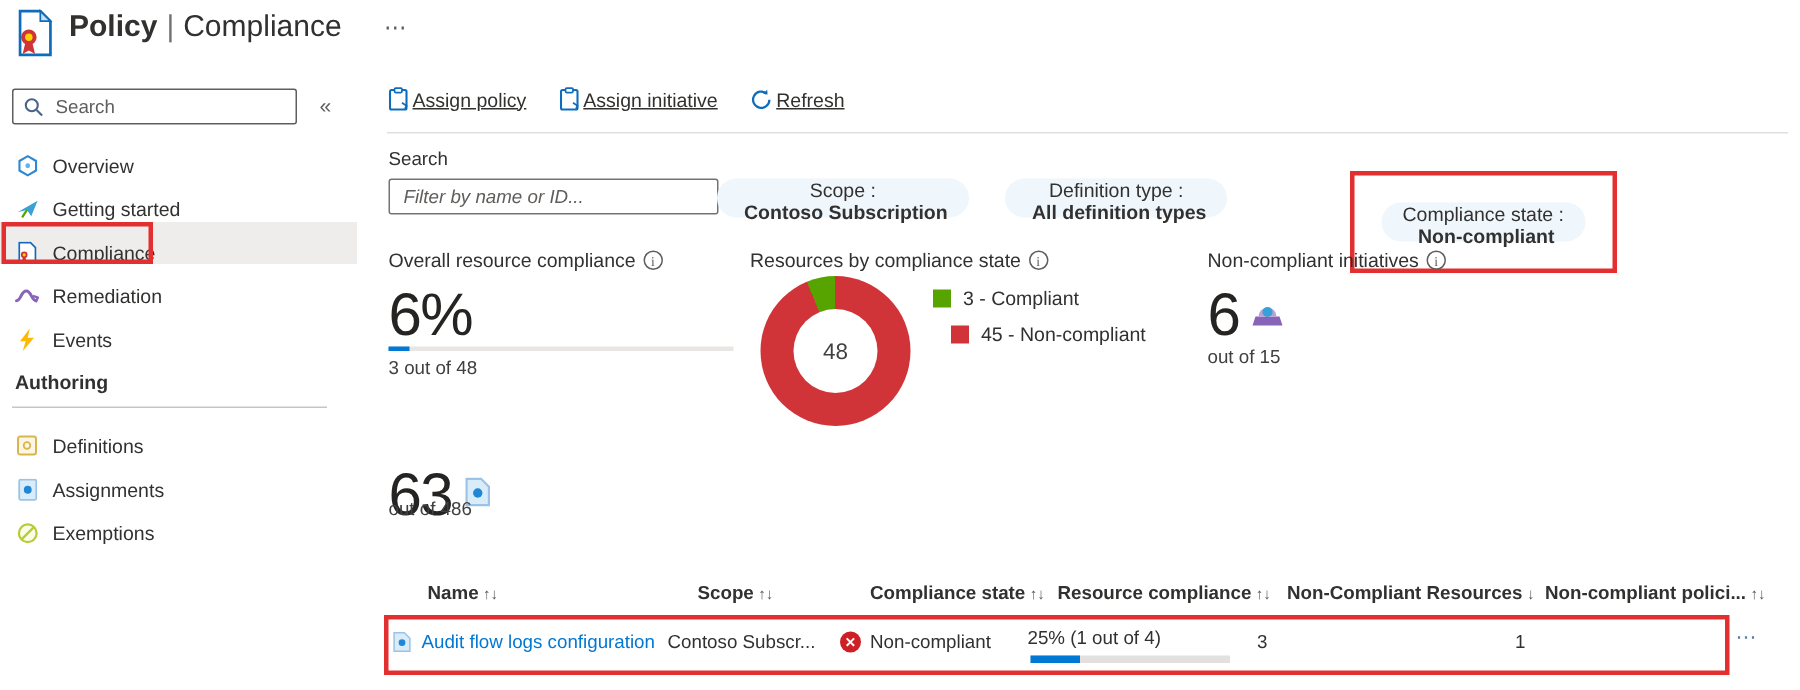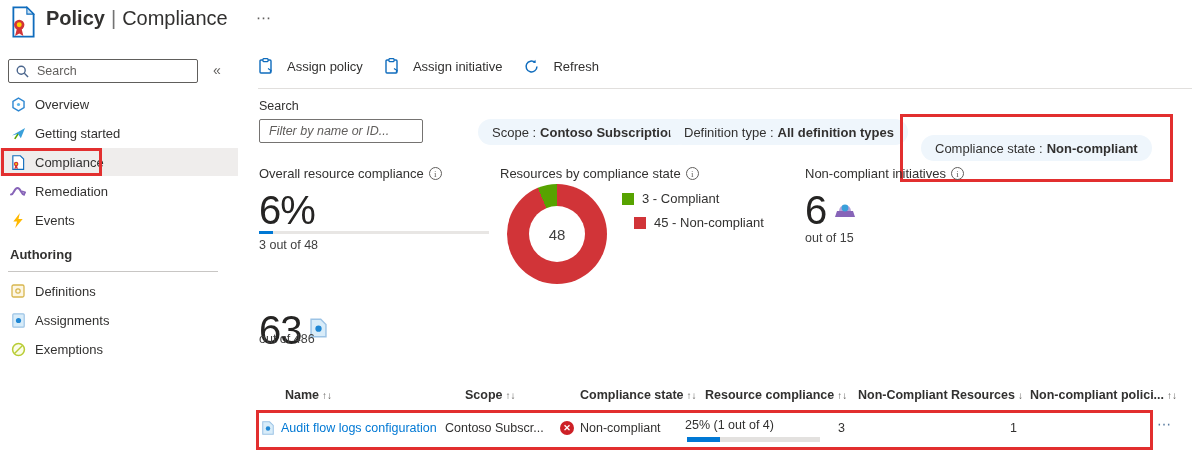--- a/index.html
+++ b/index.html
@@ -12,46 +12,46 @@
   .hdr-title .bold{font-weight:bold;}
   .hdr-title .sep{color:#737373;margin:0 6px;font-weight:normal;}
   .hdr-more{position:absolute;left:256px;top:9px;color:#605e5c;font-size:15px;letter-spacing:2px;cursor:pointer;}
 
   
   .sb-search{position:absolute;left:8px;top:59px;width:190px;height:24px;border:1px solid #605e5c;
              border-radius:2px;display:flex;align-items:center;gap:6px;padding:0 7px;box-sizing:border-box;}
   .sb-search input{border:none;outline:none;flex:1;font-family:inherit;font-size:12.5px;color:#323130;min-width:0;background:transparent;}
   .sb-search input::placeholder{color:#605e5c;opacity:1;}
   .sb-collapse{position:absolute;left:213px;top:62px;color:#605e5c;font-size:14px;cursor:pointer;}
-  .sb-item{position:absolute;left:0;width:238px;height:28px;display:flex;align-items:center;gap:9px;
+  .sb-item{position:absolute;left:0;width:238px;height:28px;display:flex;align-items:flex-end;gap:9px;
            padding-left:10px;box-sizing:border-box;cursor:pointer;}
   .sb-item.selected{background:#efedec;}
   .sb-item .lbl{white-space:nowrap;}
   .sb-ic{width:16px;height:16px;flex:0 0 16px;display:inline-flex;align-items:center;justify-content:center;}
   .sb-section{position:absolute;left:10px;top:247px;font-weight:bold;font-size:13px;}
   .sb-divider{position:absolute;left:8px;top:271px;width:210px;height:1px;background:#c8c6c4;}
 
   
   .anno{position:absolute;border:3px solid #e22f2f;box-sizing:border-box;pointer-events:none;}
   .anno-sidebar{left:1px;top:148px;width:101px;height:28px;}
   .anno-row{left:256px;top:410px;width:897px;height:40px;}
 
   
   .toolbar{position:absolute;left:259px;top:58px;display:flex;align-items:center;gap:22px;}
-  .tb-btn{display:flex;align-items:center;gap:14px;cursor:pointer;color:#323130;}
+  .tb-btn{display:flex;align-items:center;gap:2px;cursor:pointer;color:#323130;text-decoration:underline;}
   .main-divider{position:absolute;left:258px;top:88px;width:934px;height:1px;background:#e1dfdd;}
 
   
   .search-label{position:absolute;left:259px;top:99px;font-size:12.5px;}
-  .filter-input{position:absolute;left:259px;top:119px;width:164px;height:24px;border:1px solid #757371;
+  .filter-input{position:absolute;left:259px;top:119px;width:220px;height:24px;border:1px solid #757371;
                 border-radius:2px;padding:0 9px;box-sizing:border-box;font-family:inherit;font-size:12.5px;
                 font-style:italic;color:#323130;outline:none;}
   .filter-input::placeholder{color:#605e5c;font-style:italic;opacity:1;}
   .pill{position:absolute;top:119px;height:26px;border-radius:14px;background:#eff6fc;display:flex;
-        align-items:center;padding:0 14px;white-space:nowrap;font-size:13px;cursor:pointer;}
+        align-items:center;padding:0 14px;white-space:nowrap;font-size:13px;cursor:pointer;flex-direction:column;}
   .pill b{margin-left:4px;}
   .pill-scope{left:478px;}
   .pill-def{left:670px;}
   .anno-pill{position:absolute;left:900px;top:114px;padding:18px;border:3px solid #e22f2f;}
   .anno-pill .pill{position:static;}
 
   
   .stat-title{position:absolute;font-size:13px;display:flex;align-items:center;gap:5px;white-space:nowrap;}
   .info{width:13px;height:13px;border:1px solid #605e5c;border-radius:50%;display:inline-flex;align-items:center;
         justify-content:center;font-size:9px;color:#605e5c;box-sizing:border-box;font-family:"Liberation Serif",serif;cursor:pointer;}

